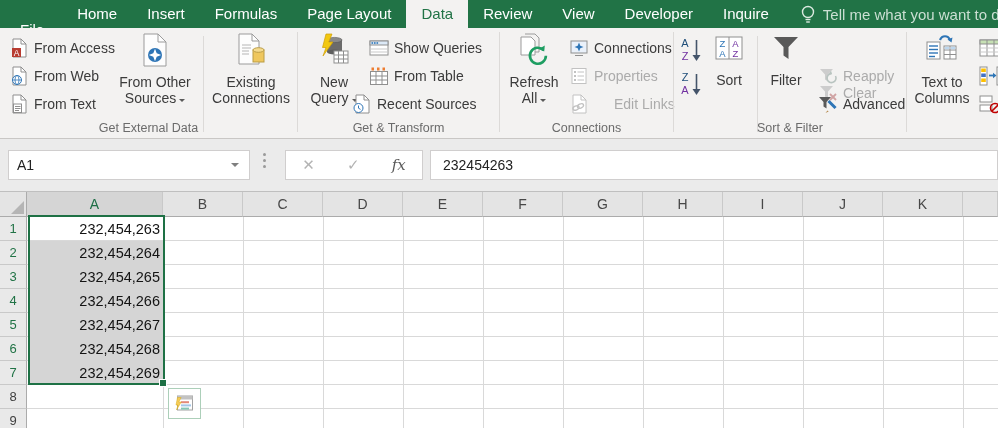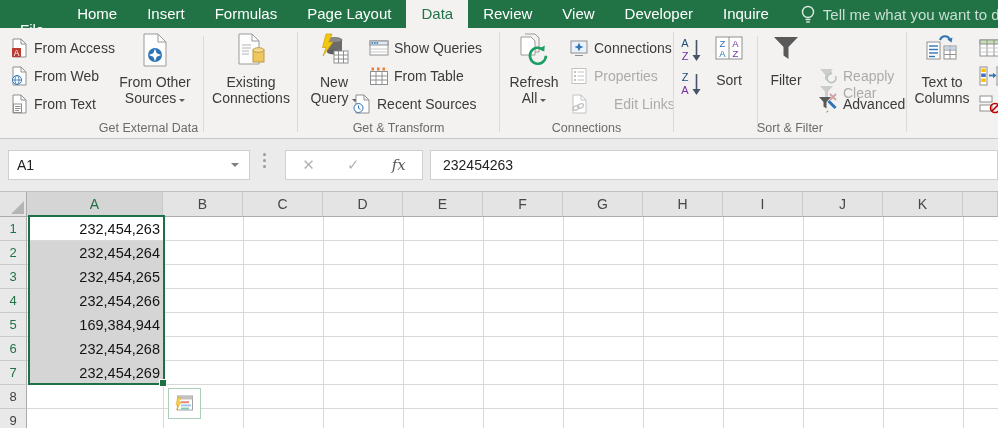--- a/index.html
+++ b/index.html
@@ -466,21 +466,21 @@
     <div class="rowh sel" style="top:169px;">7</div>
     <div class="rowh" style="top:193px;">8</div>
     <div class="rowh" style="top:217px;">9</div>
 
     <div class="selfill"></div>
 
     <div class="cellA" style="top:25px;">232,454,263</div>
     <div class="cellA" style="top:49px;">232,454,264</div>
     <div class="cellA" style="top:73px;">232,454,265</div>
     <div class="cellA" style="top:97px;">232,454,266</div>
-    <div class="cellA" style="top:121px;">169,384,944</div>
+    <div class="cellA" style="top:121px;">232,454,267</div>
     <div class="cellA" style="top:145px;">232,454,268</div>
     <div class="cellA" style="top:169px;">232,454,269</div>
 
     <div class="selborder"></div>
     <div class="fillhandle"></div>
 
     <div class="autofill">
       <svg width="21" height="21" viewBox="0 0 21 21">
           <rect x="3.5" y="3" width="15" height="14" fill="#fff" stroke="#9B9B9B"></rect>
           <rect x="3.5" y="3" width="15" height="3.5" fill="#BDBDBD"></rect>

